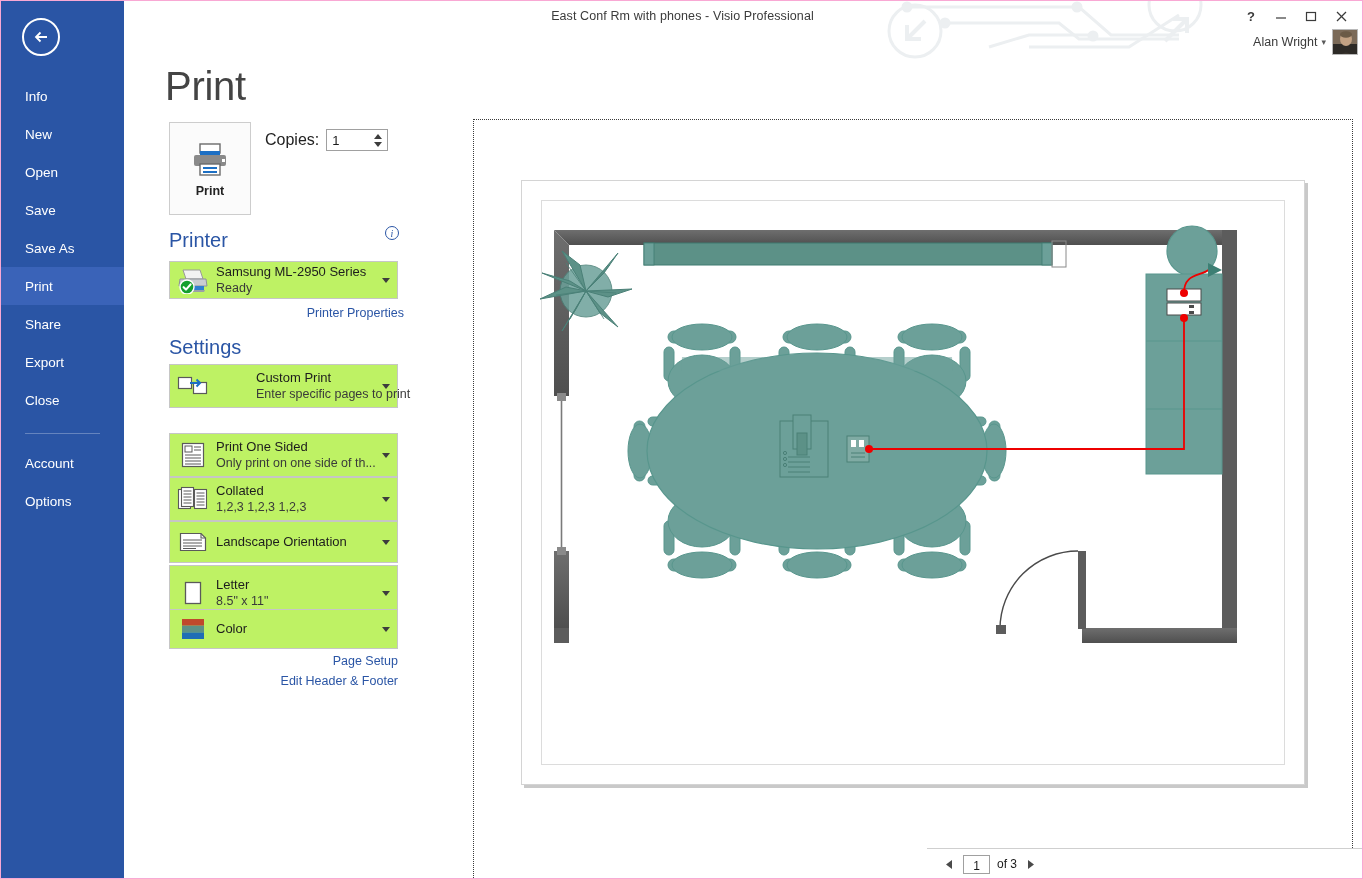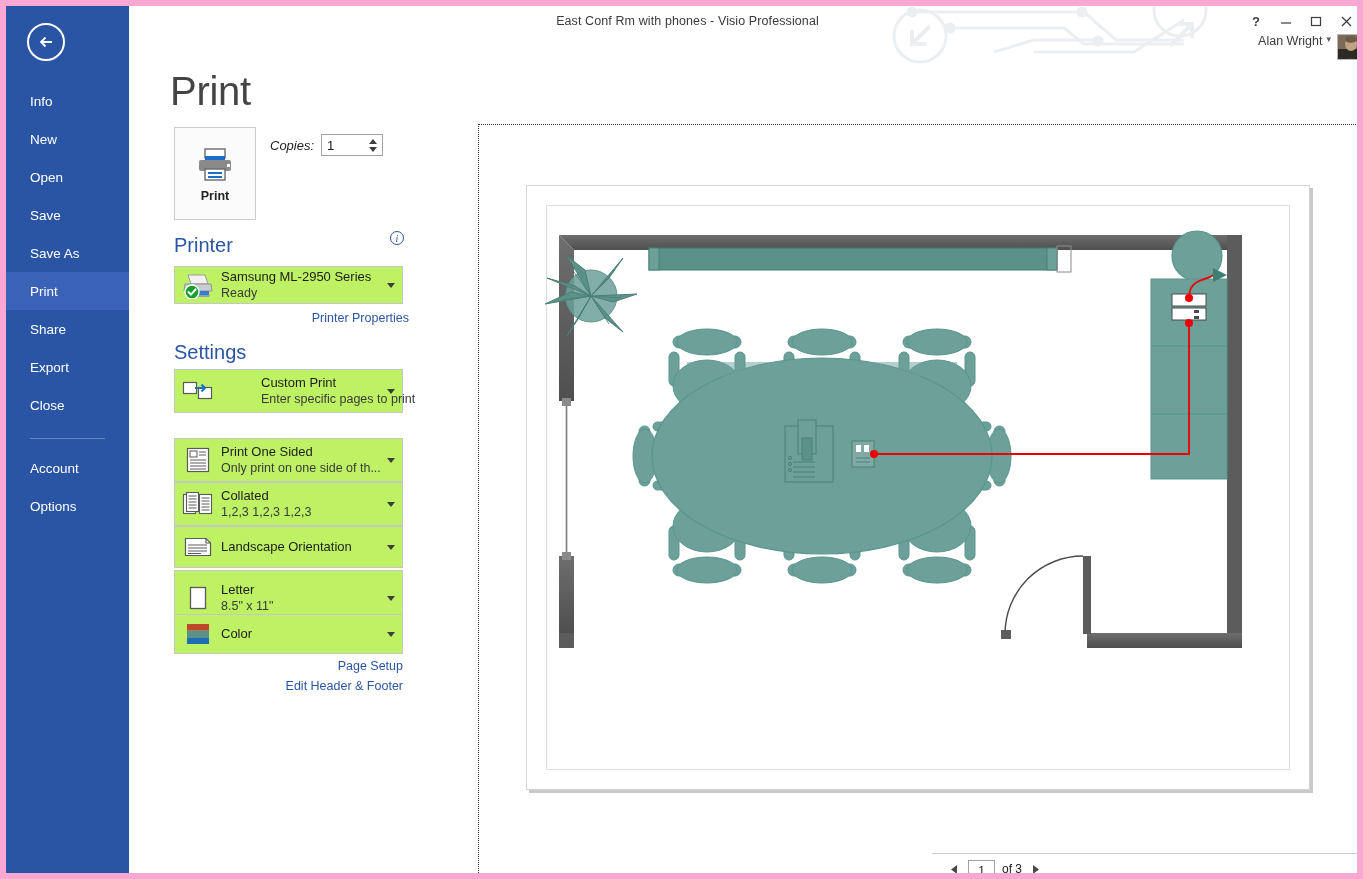--- a/index.html
+++ b/index.html
@@ -7,21 +7,21 @@
     margin: 0; padding: 0;
     width: 1363px; height: 879px;
     overflow: hidden;
     font-family: "Liberation Sans", sans-serif;
     background: #ffffff;
   }
   .app {
     position: relative;
     width: 1363px; height: 879px;
     background: #ffffff;
-    border: 6px solid #f9a8d4;
+    border: 1px solid #f9a8d4;
     overflow: hidden;
   }
 
   
   .titlebar {
     position: absolute; left: 0; top: 0;
     width: 1363px; height: 58px;
     background: #ffffff;
     overflow: hidden;
   }
@@ -37,21 +37,21 @@
     display: flex; align-items: center; gap: 0px;
   }
   .win-btn {
     width: 30px; height: 22px;
     display: flex; align-items: center; justify-content: center;
     color: #3b3b3b; font-size: 13px; cursor: default;
   }
   .win-btn svg { display: block; }
   .user-zone {
     position: absolute; right: 6px; top: 28px;
-    display: flex; align-items: flex-start; gap: 6px;
+    display: flex; align-items: center; gap: 6px;
   }
   .user-name { font-size: 12.5px; color: #3b3b3b; }
   .user-caret { font-size: 9px; color: #5a5a5a; margin-left: -2px;}
   .avatar {
     width: 26px; height: 26px; overflow: hidden;
     background: #9a8d7d; border: 1px solid #b9b9b9;
   }
 
   
   .leftnav {
@@ -98,21 +98,21 @@
     display: flex; flex-direction: column;
     align-items: center; justify-content: center; gap: 4px;
     cursor: pointer;
   }
   .print-btn-label { font-size: 12.5px; color: #222; font-weight: bold; }
 
   .copies-row {
     position: absolute; left: 141px; top: 70px;
     display: flex; align-items: center; gap: 7px;
   }
-  .copies-label { font-size: 13px; color: #222; font-style: italic; }
+  .copies-label { font-size: 16px; color: #222; }
 
   .spin {
     position: relative;
     border: 1px solid #a0a0a0; background: #fff;
     height: 22px; display: flex; align-items: center;
   }
   .spin input {
     border: 0; outline: 0; height: 20px;
     font-family: "Liberation Sans", sans-serif;
     font-size: 13px; color: #1a1a1a;

